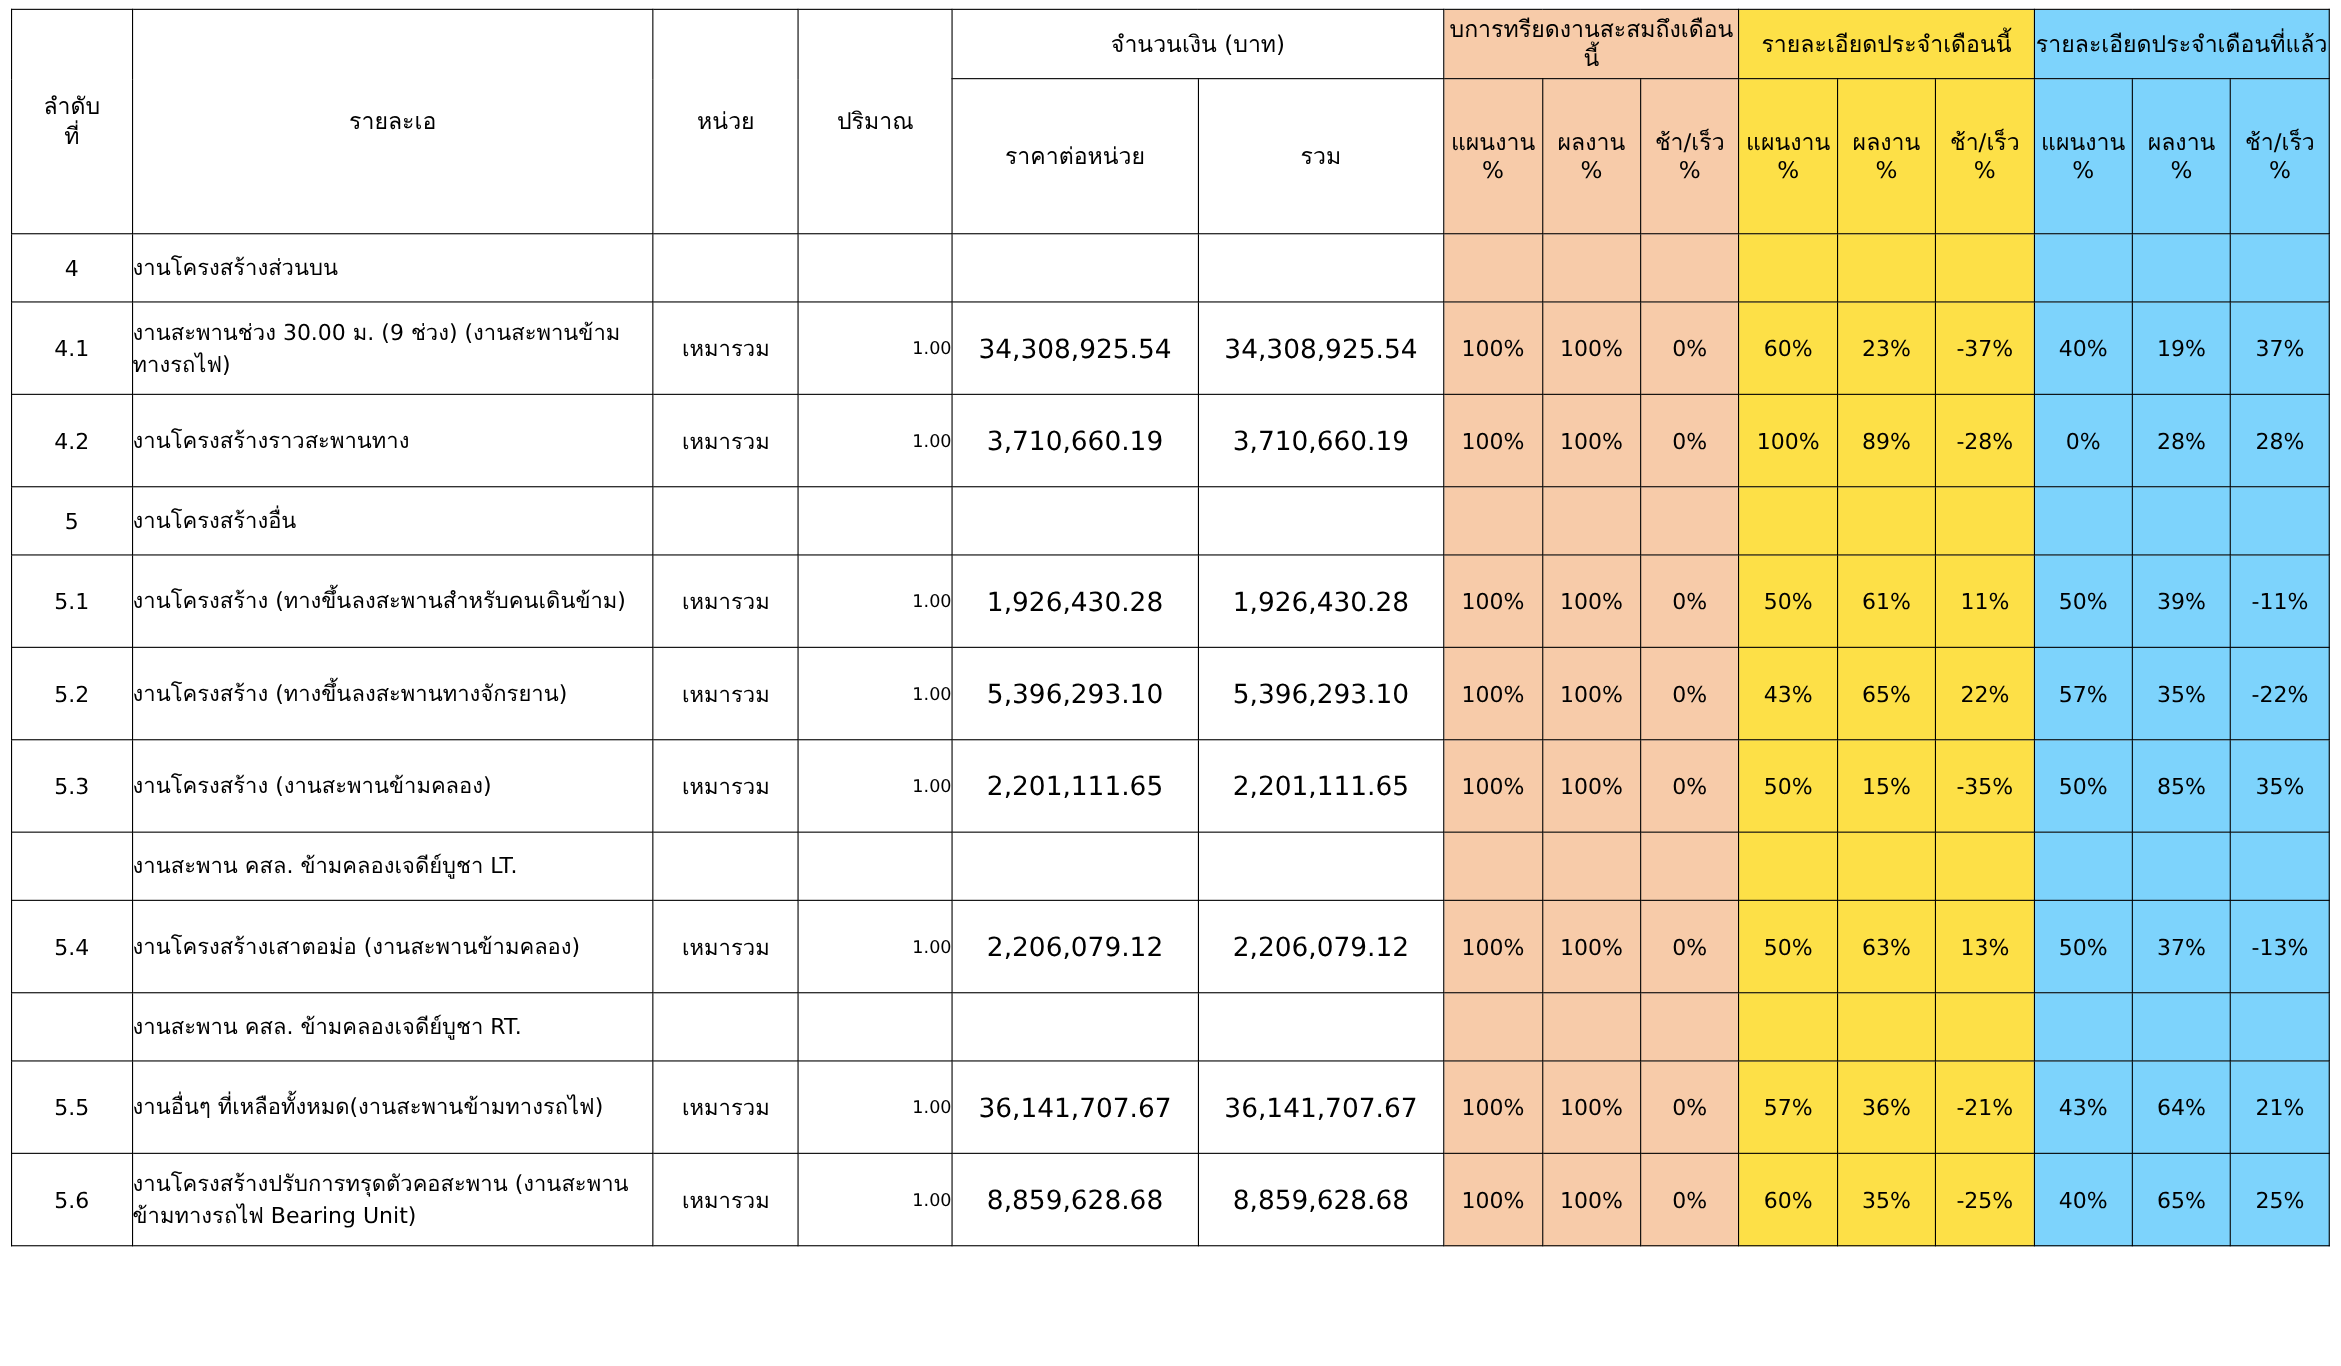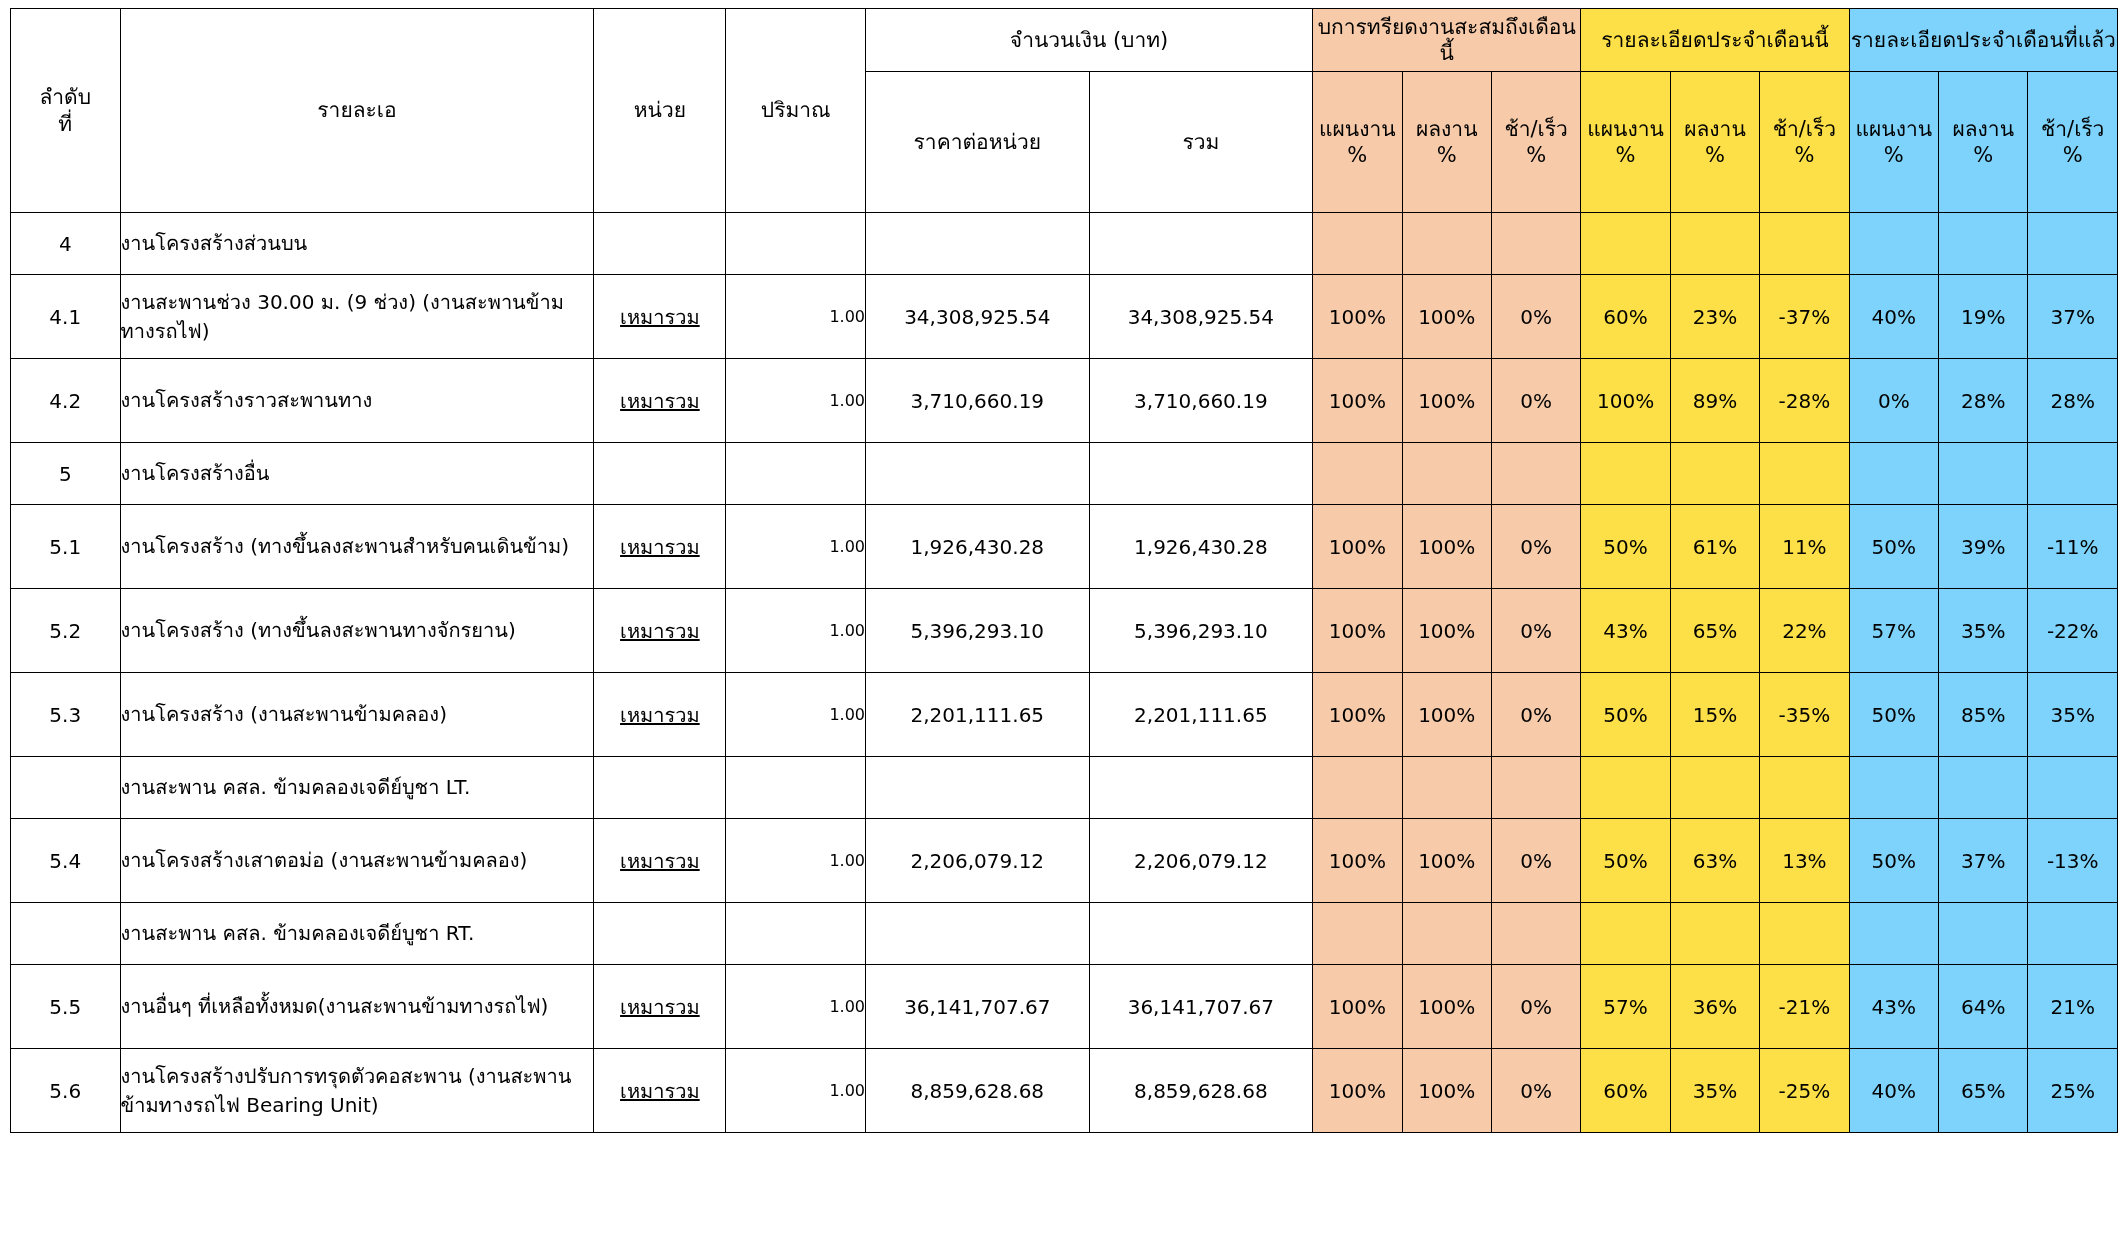--- a/index.html
+++ b/index.html
@@ -64,31 +64,30 @@
     font-size: 20px;
     padding: 8px 10px;
     line-height: 1.45;
   }
   .r-unit {
     text-align: center;
     font-size: 20px;
     padding: 4px 2px;
     vertical-align: top;
     padding-top: 12px;
-    text-decoration: underline;
   }
   .r-qty {
     text-align: right;
     font-size: 16px;
     vertical-align: bottom;
     padding-bottom: 10px;
   }
   .r-money {
     text-align: center;
-    font-size: 20px;
+    font-size: 24px;
     vertical-align: bottom;
     padding-bottom: 10px;
   }
   .r-pc {
     text-align: center;
     font-size: 20px;
     padding: 4px 2px;
   }
   tr.row-item { height: 84px; }
   tr.row-group { height: 62px; }

